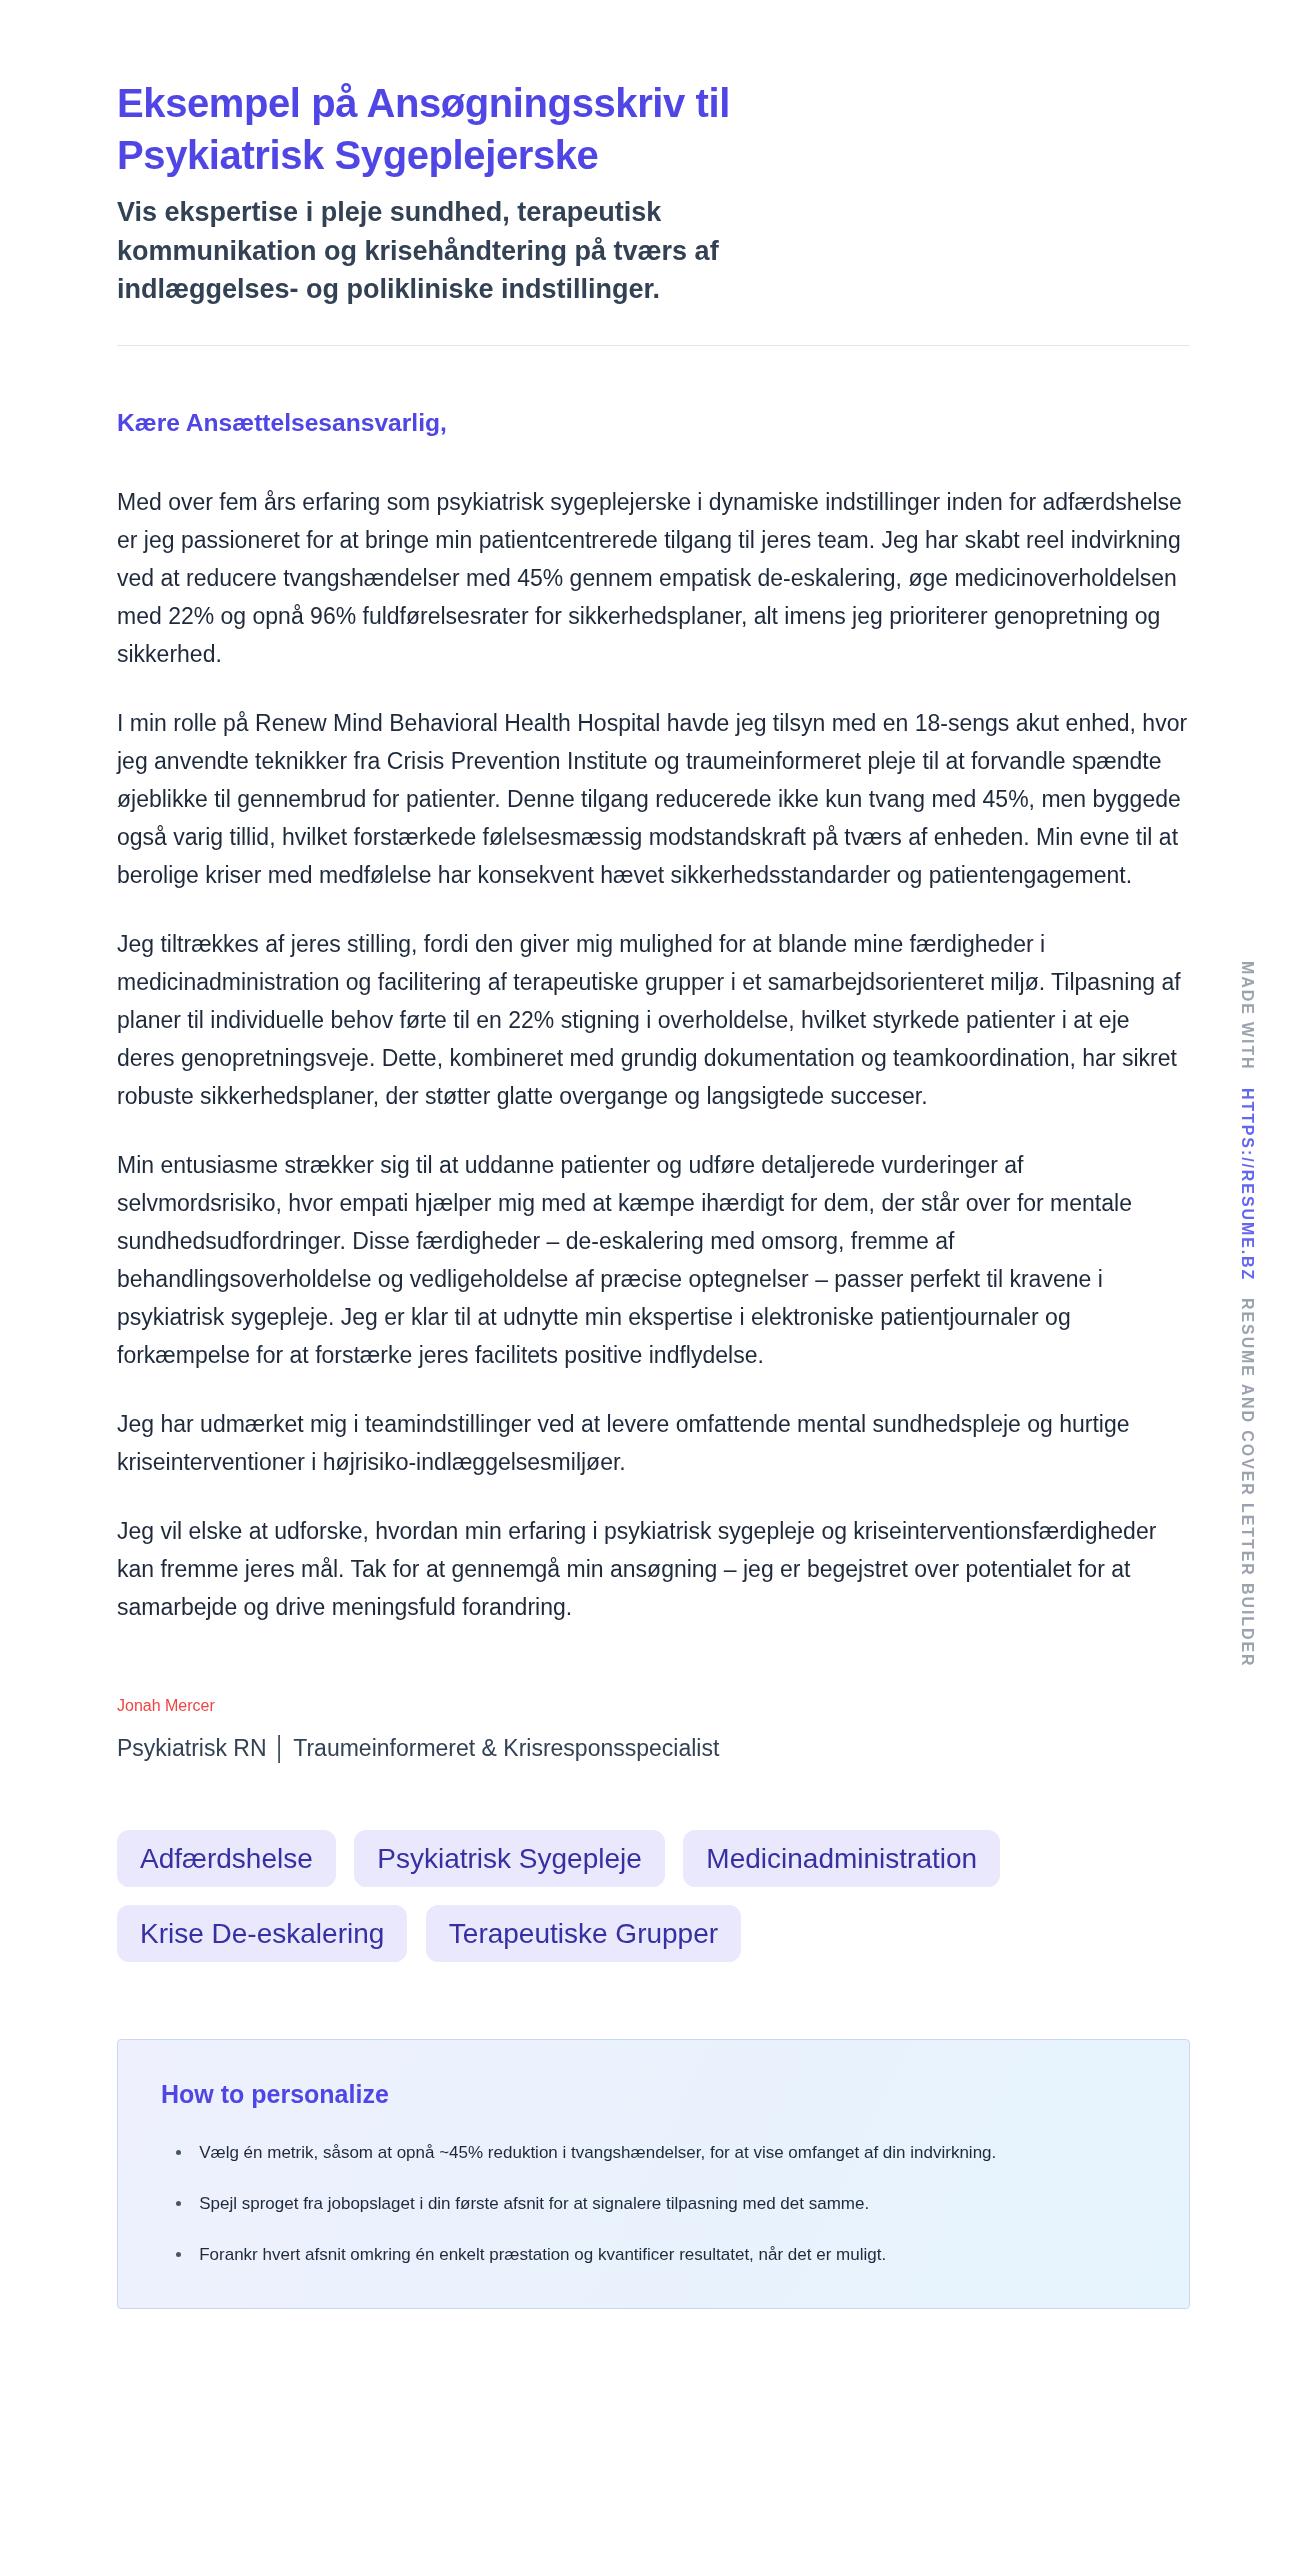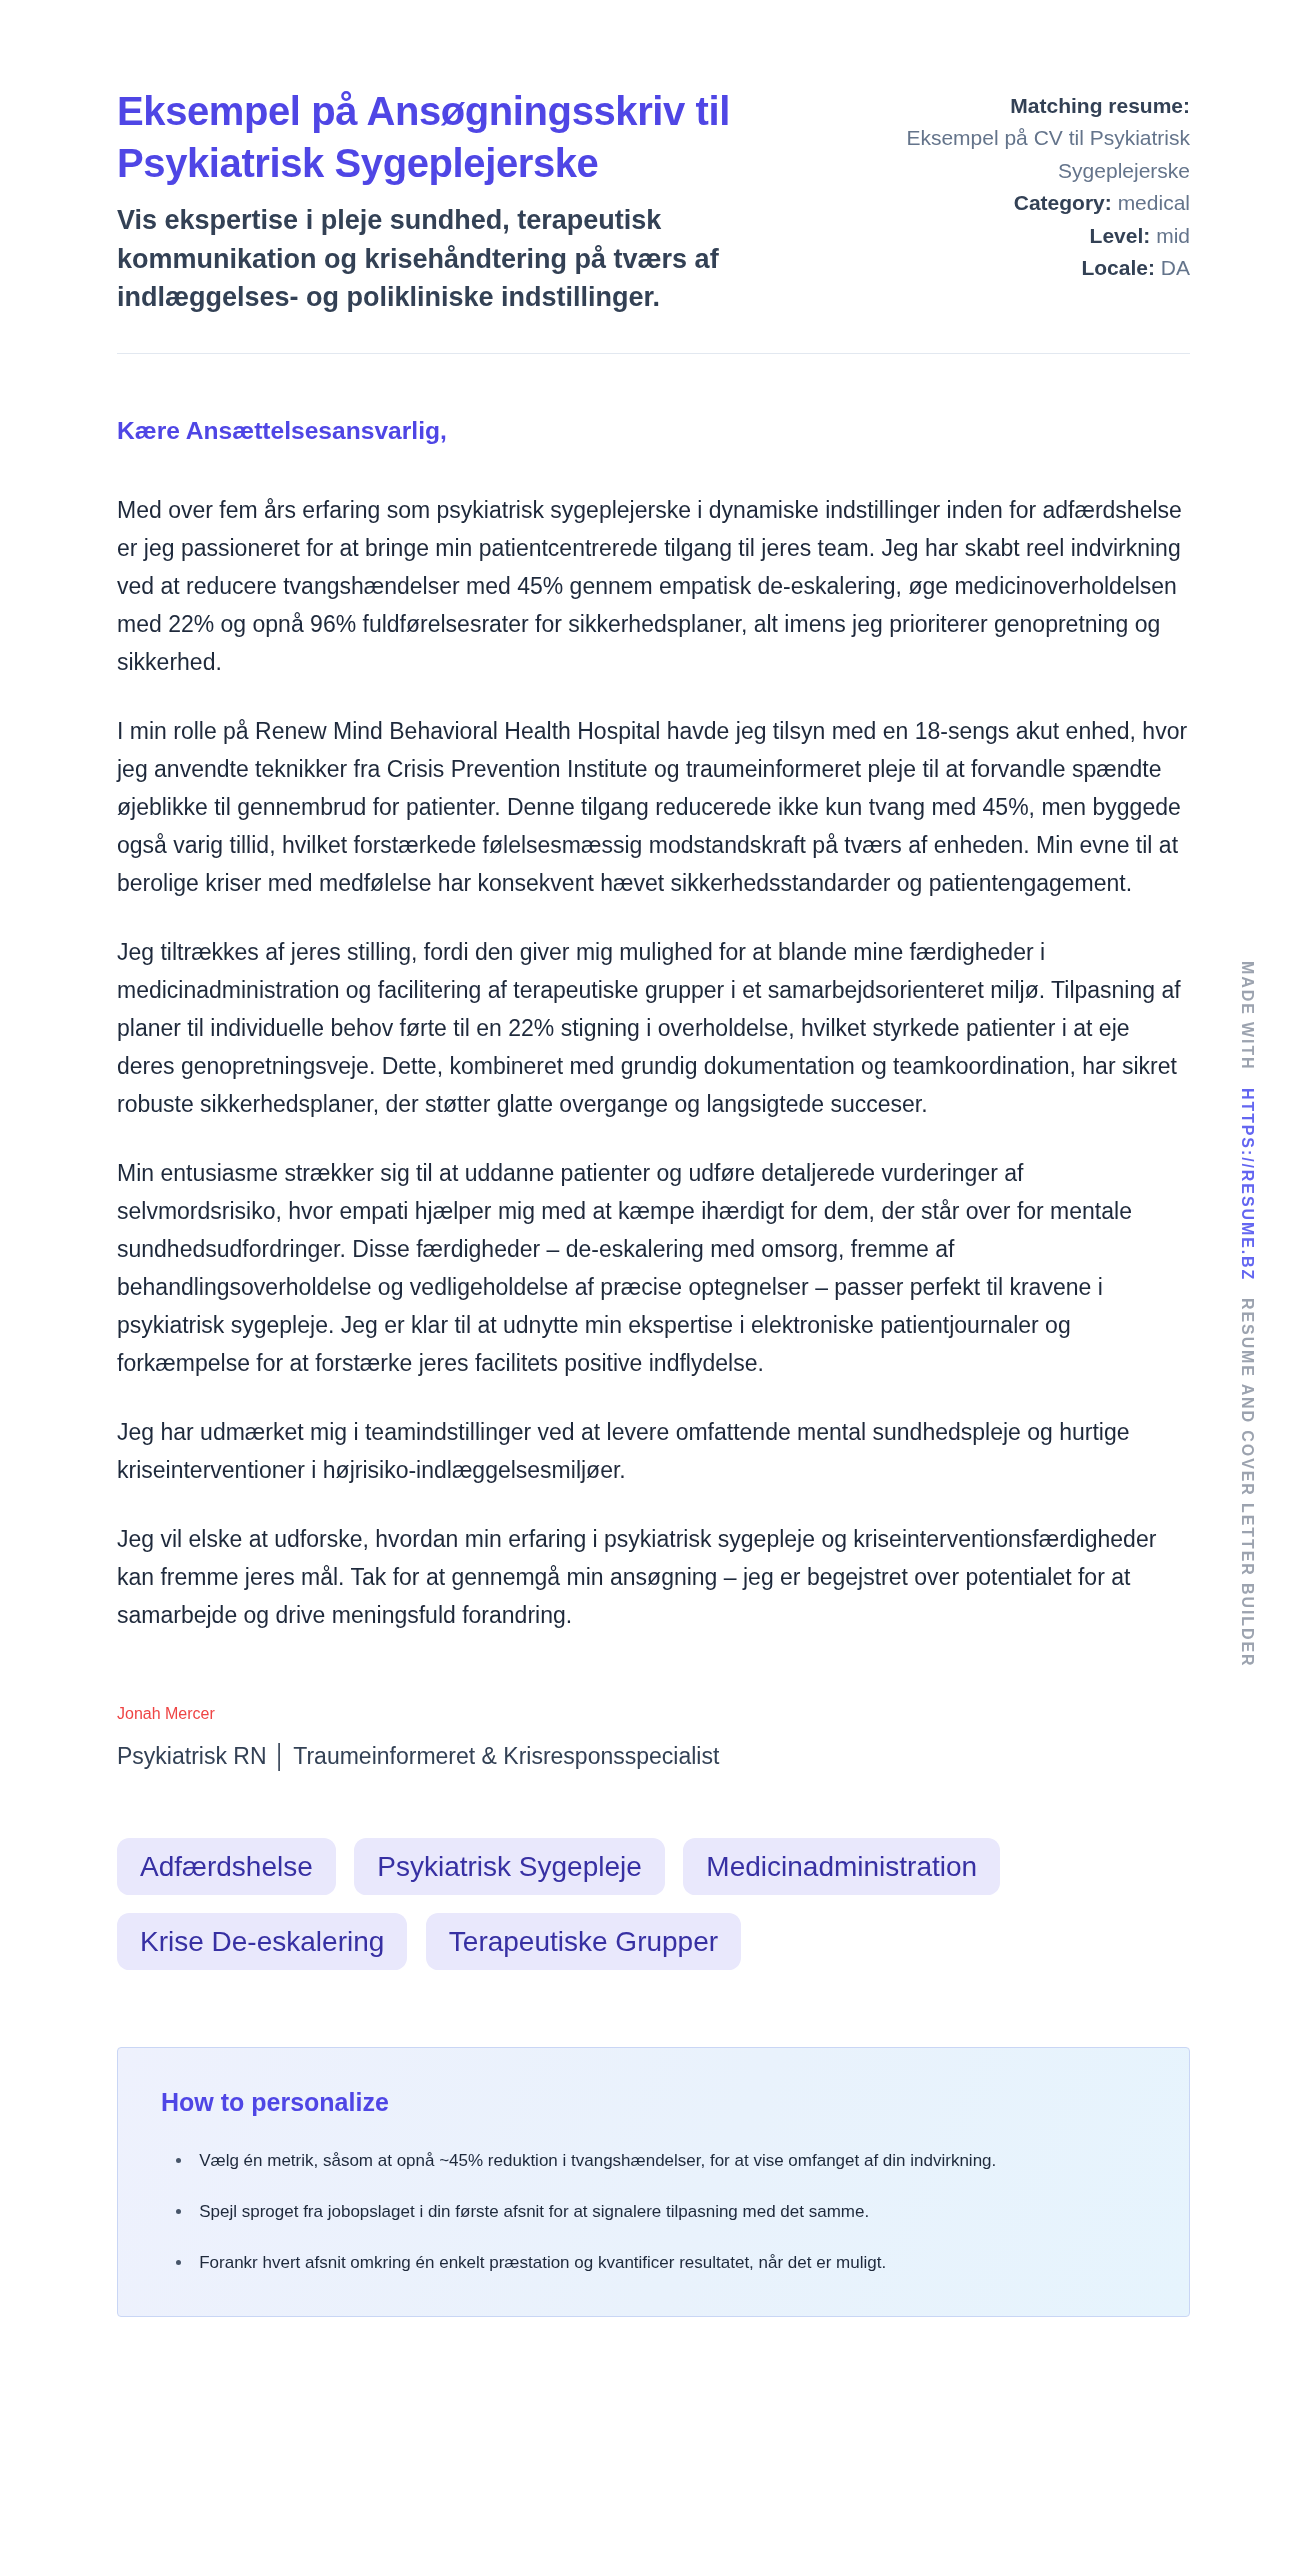--- a/index.html
+++ b/index.html
@@ -11,21 +11,21 @@
   }
   body {
     width: 1307px;
     min-height: 2576px;
     position: relative;
     font-family: "Liberation Sans", "DejaVu Sans", sans-serif;
     color: #1e293b;
   }
   .container {
     width: 1073px;
-    margin: 12px auto;
+    margin: 4px auto;
     padding-top: 73px;
     padding-bottom: 81px;
   }
   
   .header {
     display: flex;
     justify-content: space-between;
     align-items: flex-start;
     gap: 38px;
   }
@@ -153,36 +153,20 @@
 </head>
 <body>
 
 <div class="container">
 
   <div class="header">
     <div class="header-left">
       <h1 class="page-title">Eksempel på Ansøgningsskriv til Psykiatrisk Sygeplejerske</h1>
       <div class="subtitle">Vis ekspertise i pleje sundhed, terapeutisk kommunikation og krisehåndtering på tværs af indlæggelses- og polikliniske indstillinger.</div>
     </div>
-    <div class="meta">
-      <div class="meta-label">Matching resume:</div>
-      <div class="meta-value">Eksempel på CV til Psykiatrisk Sygeplejerske</div>
-      <div class="meta-row">
-        <span class="meta-label">Category:</span>
-        <span class="meta-value">medical</span>
-      </div>
-      <div class="meta-row">
-        <span class="meta-label">Level:</span>
-        <span class="meta-value">mid</span>
-      </div>
-      <div class="meta-row">
-        <span class="meta-label">Locale:</span>
-        <span class="meta-value">DA</span>
-      </div>
-    </div>
   </div>
 
   <hr class="divider">
 
   <div class="letter">
     <p class="salutation">Kære Ansættelsesansvarlig,</p>
     <p class="body-par">Med over fem års erfaring som psykiatrisk sygeplejerske i dynamiske indstillinger inden for adfærdshelse er jeg passioneret for at bringe min patientcentrerede tilgang til jeres team. Jeg har skabt reel indvirkning ved at reducere tvangshændelser med 45% gennem empatisk de-eskalering, øge medicinoverholdelsen med 22% og opnå 96% fuldførelsesrater for sikkerhedsplaner, alt imens jeg prioriterer genopretning og sikkerhed.</p>
     <p class="body-par">I min rolle på Renew Mind Behavioral Health Hospital havde jeg tilsyn med en 18-sengs akut enhed, hvor jeg anvendte teknikker fra Crisis Prevention Institute og traumeinformeret pleje til at forvandle spændte øjeblikke til gennembrud for patienter. Denne tilgang reducerede ikke kun tvang med 45%, men byggede også varig tillid, hvilket forstærkede følelsesmæssig modstandskraft på tværs af enheden. Min evne til at berolige kriser med medfølelse har konsekvent hævet sikkerhedsstandarder og patientengagement.</p>
     <p class="body-par">Jeg tiltrækkes af jeres stilling, fordi den giver mig mulighed for at blande mine færdigheder i medicinadministration og facilitering af terapeutiske grupper i et samarbejdsorienteret miljø. Tilpasning af planer til individuelle behov førte til en 22% stigning i overholdelse, hvilket styrkede patienter i at eje deres genopretningsveje. Dette, kombineret med grundig dokumentation og teamkoordination, har sikret robuste sikkerhedsplaner, der støtter glatte overgange og langsigtede succeser.</p>
     <p class="body-par">Min entusiasme strækker sig til at uddanne patienter og udføre detaljerede vurderinger af selvmordsrisiko, hvor empati hjælper mig med at kæmpe ihærdigt for dem, der står over for mentale sundhedsudfordringer. Disse færdigheder – de-eskalering med omsorg, fremme af behandlingsoverholdelse og vedligeholdelse af præcise optegnelser – passer perfekt til kravene i psykiatrisk sygepleje. Jeg er klar til at udnytte min ekspertise i elektroniske patientjournaler og forkæmpelse for at forstærke jeres facilitets positive indflydelse.</p>

